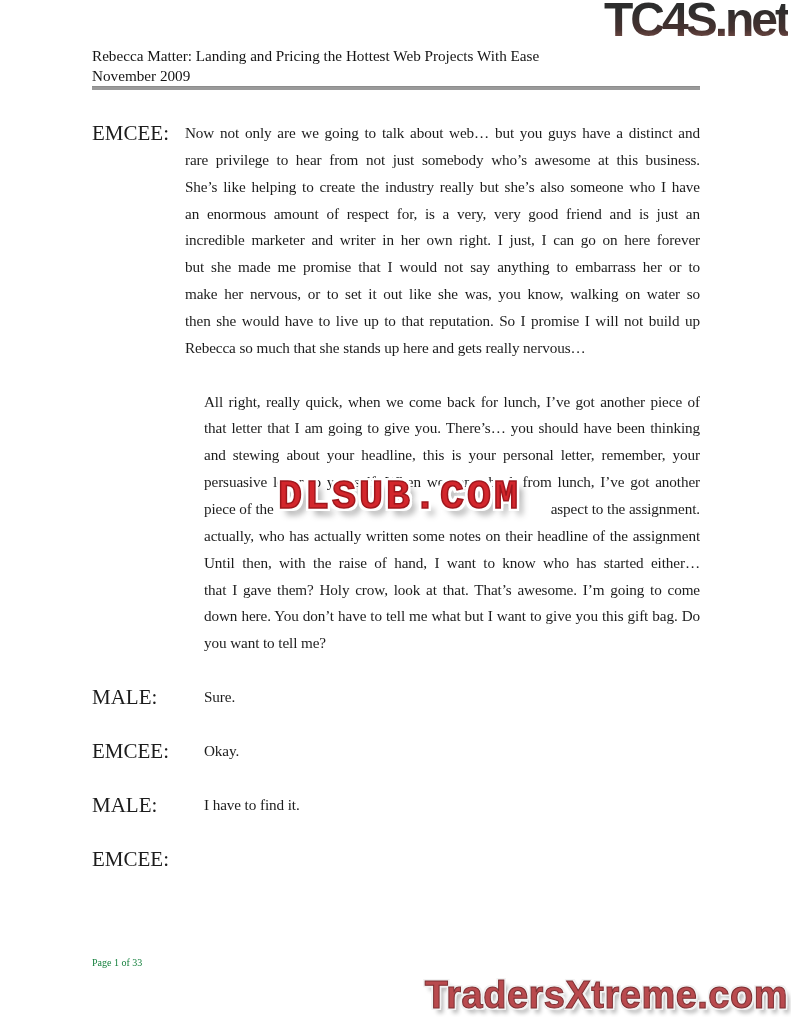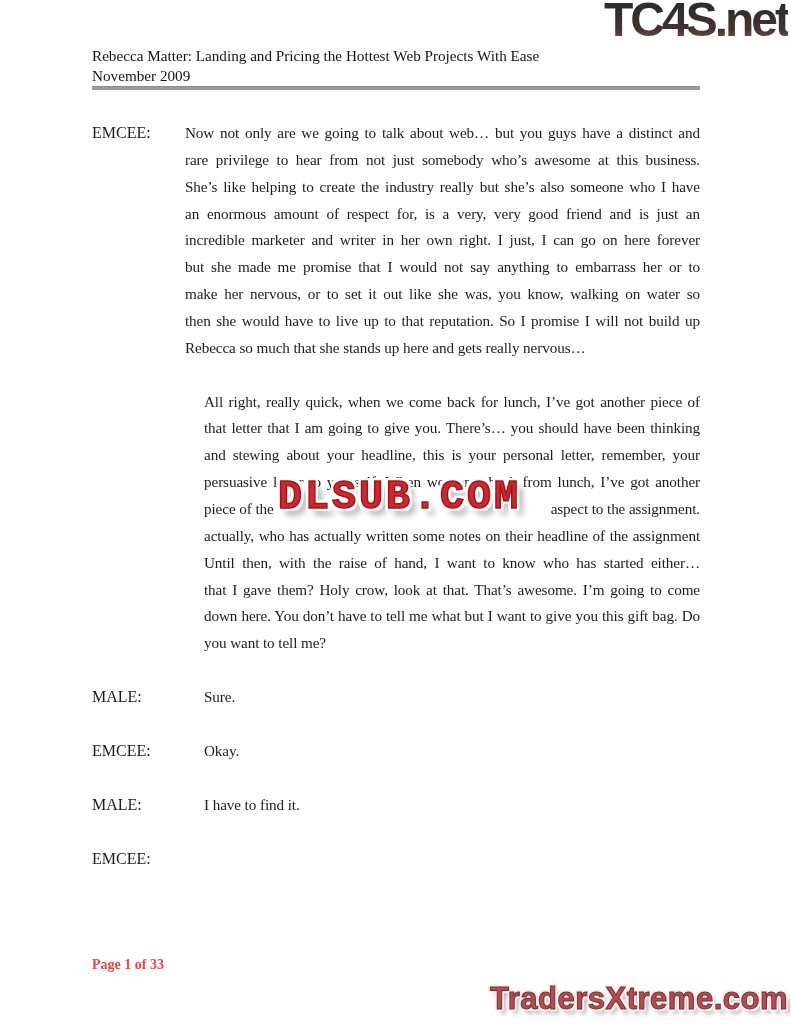--- a/index.html
+++ b/index.html
@@ -54,21 +54,21 @@
     position: absolute;
     left: 92px;
     top: 120px;
     width: 608px;
   }
   .entry { display: flex; }
   .entry + .entry { margin-top: 27px; gap: 19px; }
   .speaker {
     width: 93px;
     flex-shrink: 0;
-    font-size: 16px;
+    font-size: 21px;
     line-height: 26.85px;
   }
   .ptext { width: 515px; }
   .tline {
     font-size: 15.2px;
     line-height: 26.85px;
     height: 26.85px;
     overflow: hidden;
     letter-spacing: -0.1px;
     text-align: justify;
@@ -101,31 +101,30 @@
       6px 7px 6px rgba(0,0,0,0.35);
     white-space: nowrap;
     z-index: 5;
   }
 
   
   .page-indicator {
     position: absolute;
     left: 92px;
     top: 957px;
-    font-size: 14px;
-    color: #ef4444;
-    font-weight: bold;
+    font-size: 10px;
+    color: #15803d;
   }
   .logo-bottom {
     position: absolute;
     right: 3px;
     bottom: 7px;
     font-family: "Liberation Sans", sans-serif;
     font-weight: bold;
-    font-size: 31px;
+    font-size: 38px;
     letter-spacing: 0.5px;
     color: #b94a4e;
     -webkit-text-stroke: 1px #7d2f32;
     text-shadow:
       -2px -2px 0 #f2f2f2, 2px -2px 0 #f2f2f2,
       -2px 2px 0 #f2f2f2, 2px 2px 0 #f2f2f2,
       -2px 0 0 #f2f2f2, 2px 0 0 #f2f2f2,
       0 -2px 0 #f2f2f2, 0 2px 0 #f2f2f2,
       4px 5px 4px rgba(0,0,0,0.3);
     white-space: nowrap;

